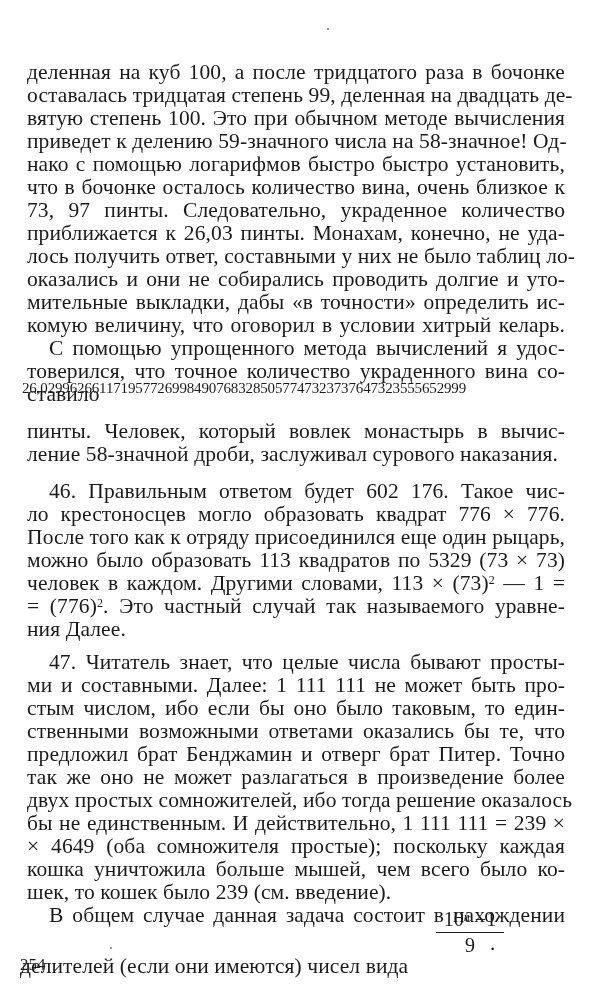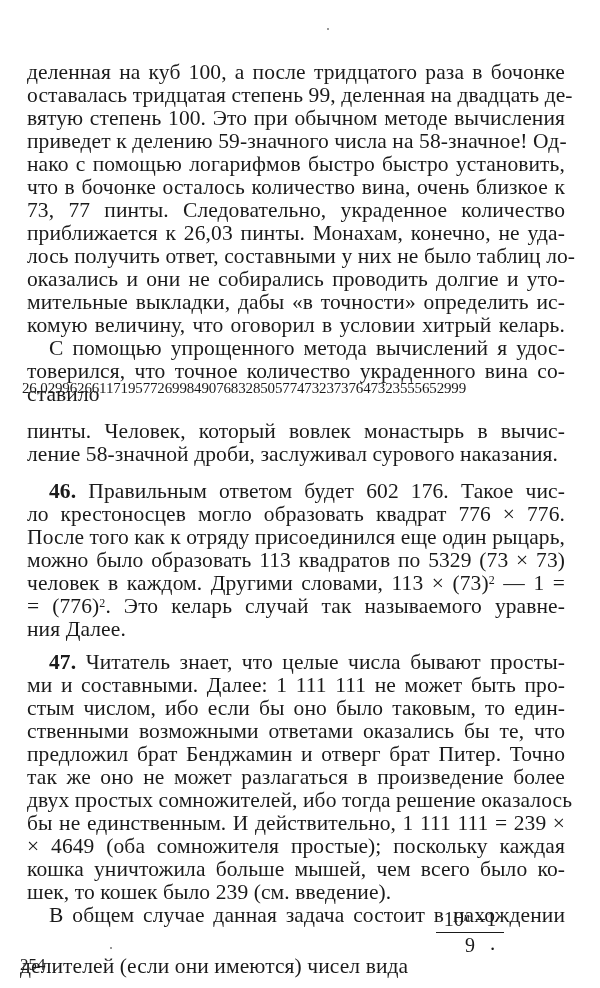--- a/index.html
+++ b/index.html
@@ -1,21 +1,21 @@
 <!DOCTYPE html>
 <html><head>
 <meta charset="utf-8">
 <style>
   html, body { margin:0; padding:0; }
   body { width:600px; height:988px; background:#fff; color:#1a1a1a; font-family:"Liberation Serif","DejaVu Serif",serif; position:relative; overflow:hidden; }
   .page { position:absolute; left:27px; top:0; width:538px; }
   .line { position:absolute; left:0; width:538px; font-size:21.5px; line-height:23px; white-space:nowrap; text-align:justify; text-align-last:justify; letter-spacing:0.1px; }
   .line.last { text-align-last:left; }
   .indent { padding-left:22px; box-sizing:border-box; }
-  .bold { font-weight:bold; }
+  .bold { font-weight:normal; }
   .bignum { position:absolute; left:22px; top:379px; font-size:15px; line-height:18px; white-space:nowrap; letter-spacing:-0.15px; }
   .frac { position:absolute; left:410px; top:898px; width:80px; font-size:20px; text-align:center; }
   .frac .num { display:block; line-height:22px; }
   .frac .bar { display:block; height:1px; background:#1a1a1a; margin:2px 6px 0 6px; }
   .frac .den { display:block; line-height:24px; }
   .frac sup { font-size:12px; font-style:italic; vertical-align:top; position:relative; top:-2px; }
   .pagenum { position:absolute; left:20px; top:950px; font-size:17px; }
   .dot { position:absolute; width:2px; height:2px; background:#999; }
   sup.s { font-size:12px; vertical-align:top; position:relative; top:-3px; }
 </style>
@@ -25,21 +25,21 @@
 <div class="dot" style="left:327px;top:28px;"></div>
 
 <div class="page">
 
   <div class="line" style="top:61px">деленная на куб 100, а после тридцатого раза в бочонке</div>
   <div class="line" style="top:84px">оставалась тридцатая степень 99, деленная на двадцать де-</div>
   <div class="line" style="top:107px">вятую степень 100. Это при обычном методе вычисления</div>
   <div class="line" style="top:130px">приведет к делению 59-значного числа на 58-значное! Од-</div>
   <div class="line" style="top:153px">нако с помощью логарифмов быстро быстро установить,</div>
   <div class="line" style="top:176px">что в бочонке осталось количество вина, очень близкое к</div>
-  <div class="line" style="top:199px">73, 77 пинты. Следовательно, украденное количество</div>
+  <div class="line" style="top:199px">73, 97 пинты. Следовательно, украденное количество</div>
   <div class="line" style="top:222px">приближается к 26,03 пинты. Монахам, конечно, не уда-</div>
   <div class="line" style="top:245px">лось получить ответ, составными у них не было таблиц ло-</div>
   <div class="line" style="top:268px">оказались и они не собирались проводить долгие и уто-</div>
   <div class="line" style="top:291px">мительные выкладки, дабы «в точности» определить ис-</div>
   <div class="line" style="top:314px">комую величину, что оговорил в условии хитрый келарь.</div>
 
   <div class="line indent" style="top:337px">С помощью упрощенного метода вычислений я удос-</div>
   <div class="line" style="top:360px">товерился, что точное количество украденного вина со-</div>
 
 </div>
@@ -57,21 +57,21 @@
 <div class="page">
 
   <div class="line" style="top:420px">пинты. Человек, который вовлек монастырь в вычис-</div>
   <div class="line last" style="top:443px">ление 58-значной дроби, заслуживал сурового наказания.</div>
 
   <div class="line indent" style="top:480px"><span class="bold">46.</span><span> Правильным ответом будет 602 176. Такое чис-</span></div>
   <div class="line" style="top:503px">ло крестоносцев могло образовать квадрат 776 × 776.</div>
   <div class="line" style="top:526px">После того как к отряду присоединился еще один рыцарь,</div>
   <div class="line" style="top:549px">можно было образовать 113 квадратов по 5329 (73 × 73)</div>
   <div class="line" style="top:572px"><span>человек в каждом. Другими словами, 113 × (73)</span><sup class="s">2</sup><span> — 1 =</span></div>
-  <div class="line" style="top:595px"><span>= (776)</span><sup class="s">2</sup><span>. Это келарь случай так называемого уравне-</span></div>
+  <div class="line" style="top:595px"><span>= (776)</span><sup class="s">2</sup><span>. Это частный случай так называемого уравне-</span></div>
   <div class="line last" style="top:618px">ния Далее.</div>
 
   <div class="line indent" style="top:651px"><span class="bold">47.</span><span> Читатель знает, что целые числа бывают просты-</span></div>
   <div class="line" style="top:674px">ми и составными. Далее: 1 111 111 не может быть про-</div>
   <div class="line" style="top:697px">стым числом, ибо если бы оно было таковым, то един-</div>
   <div class="line" style="top:720px">ственными возможными ответами оказались бы те, что</div>
   <div class="line" style="top:743px">предложил брат Бенджамин и отверг брат Питер. Точно</div>
   <div class="line" style="top:766px">так же оно не может разлагаться в произведение более</div>
   <div class="line" style="top:789px">двух простых сомножителей, ибо тогда решение оказалось</div>
   <div class="line" style="top:812px">бы не единственным. И действительно, 1 111 111 = 239 ×</div>

